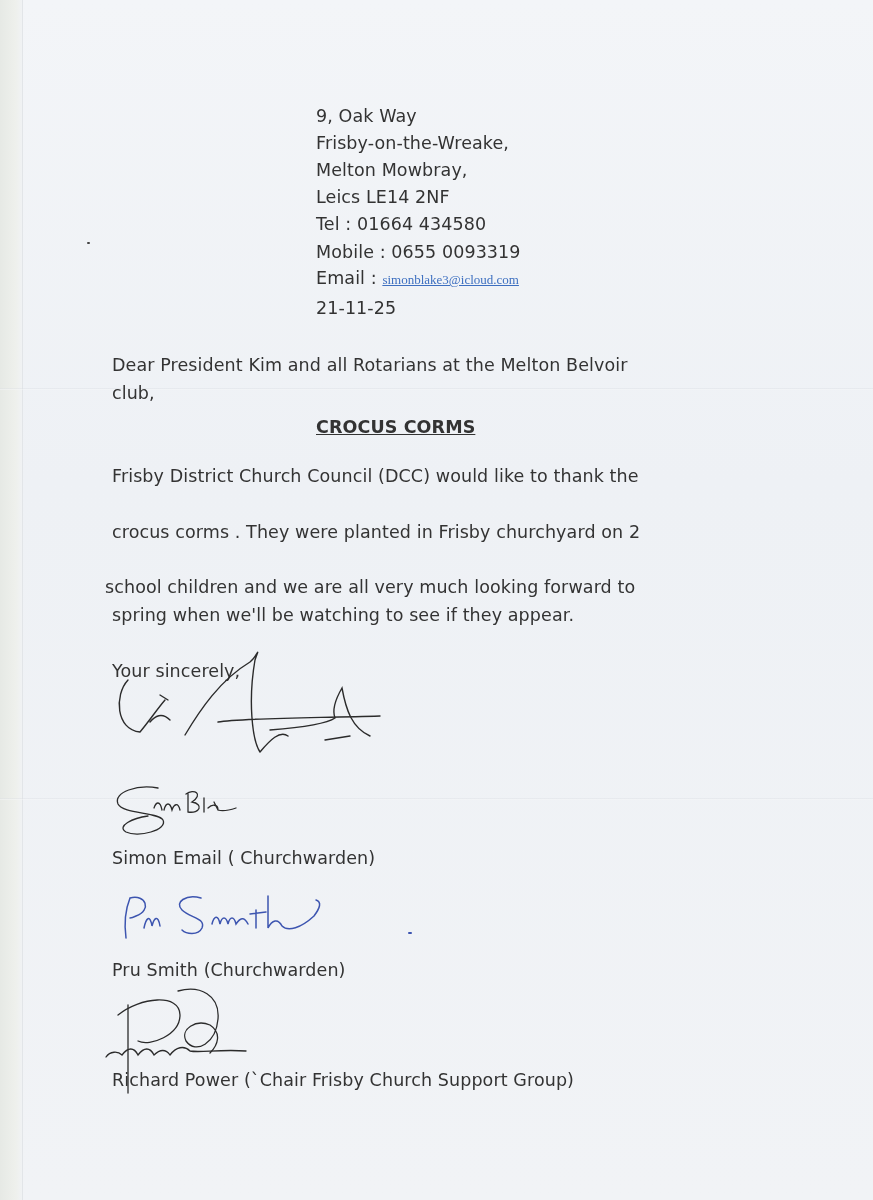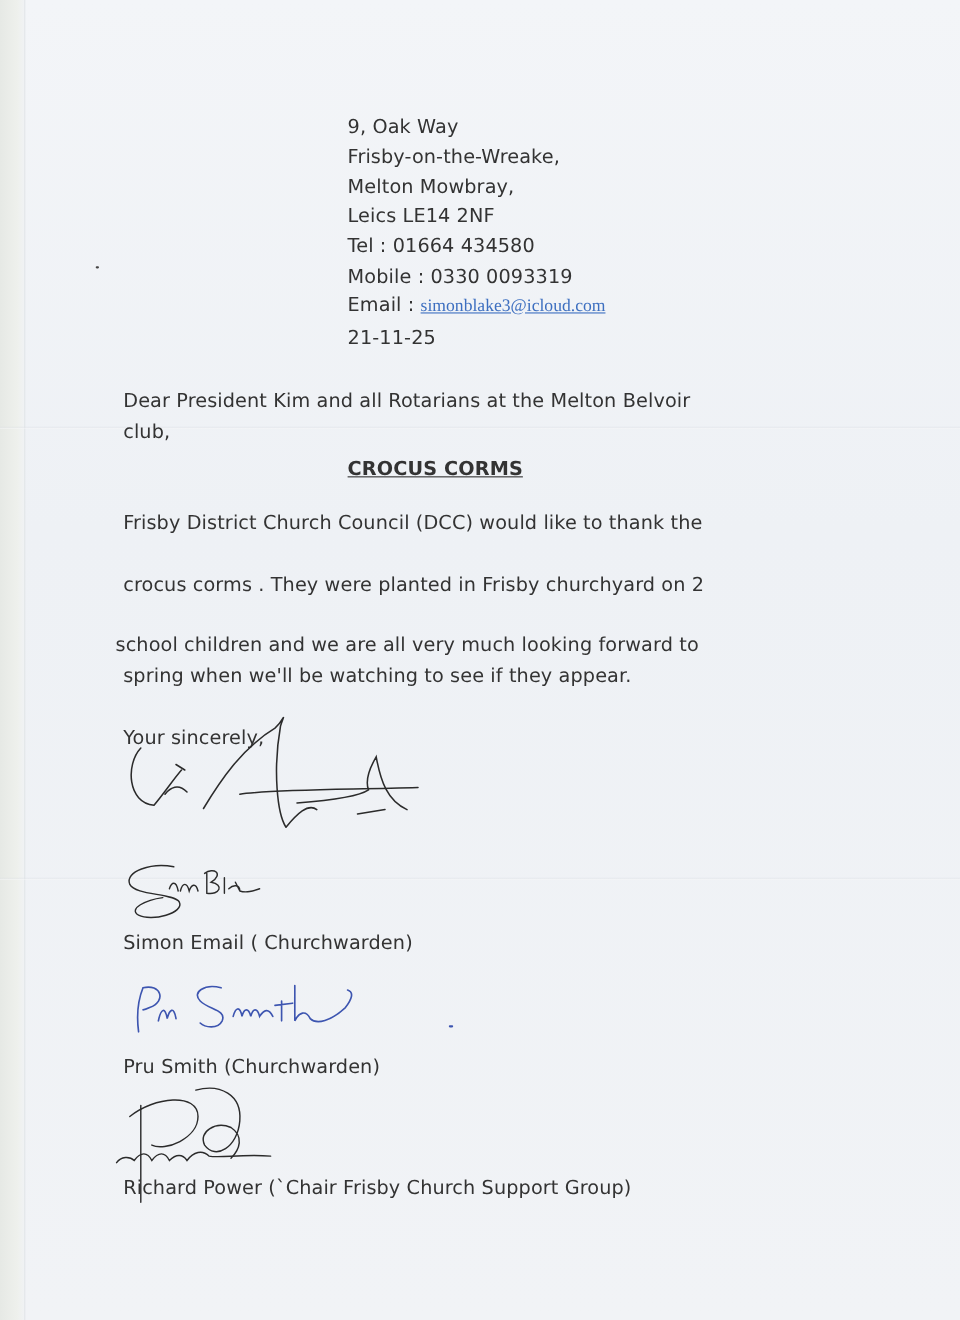--- a/index.html
+++ b/index.html
@@ -23,21 +23,21 @@
       position: absolute; left: 0; width: 873px; height: 2px;
       background: linear-gradient(180deg, rgba(200,205,212,0.35), rgba(255,255,255,0.5));
     }
     .t {
       position: absolute; white-space: nowrap;
       font-size: 17.5px; letter-spacing: 0.1px;
       color: #333;
     }
     .email-link {
       font-family: "Liberation Serif", serif;
-      font-size: 16px; color: #3d6fc0; text-decoration: underline;
+      font-size: 13px; color: #3d6fc0; text-decoration: underline;
       letter-spacing: 0;
     }
     .title-heading {
       font-weight: bold; text-decoration: underline; font-size: 17.5px;
       color: #333;
     }
     svg.sig { position: absolute; overflow: visible; }
     .dot { position:absolute; width:3px; height:2px; background:#444; border-radius:1px; }
   </style>
 </head>
@@ -49,21 +49,21 @@
   <div class="fold" style="top:798px"></div>
 
   <div class="dot" style="left:87px; top:242px"></div>
 
   <div>
     <div class="t" style="left:316px; top:106px">9, Oak Way</div>
     <div class="t" style="left:316px; top:133px">Frisby-on-the-Wreake,</div>
     <div class="t" style="left:316px; top:160px">Melton Mowbray,</div>
     <div class="t" style="left:316px; top:187px">Leics LE14  2NF</div>
     <div class="t" style="left:316px; top:214px"><span>Tel : </span><span>01664 434580</span></div>
-    <div class="t" style="left:316px; top:242px"><span>Mobile : </span><span>0330 0093319</span></div>
+    <div class="t" style="left:316px; top:242px"><span>Mobile : </span><span>0655 0093319</span></div>
     <div class="t" style="left:316px; top:268px"><span>Email : </span><span class="email-link">simonblake3@icloud.com</span></div>
     <div class="t" style="left:316px; top:298px">21-11-25</div>
   </div>
 
   <div class="t" style="left:112px; top:355px">Dear President Kim and all Rotarians at the Melton Belvoir</div>
   <div class="t" style="left:112px; top:383px">club,</div>
 
   <div class="t title-heading" style="left:316px; top:417px">CROCUS CORMS</div>
 
   <div class="t" style="left:112px; top:466px">Frisby  District Church Council (DCC) would like to thank the</div>

